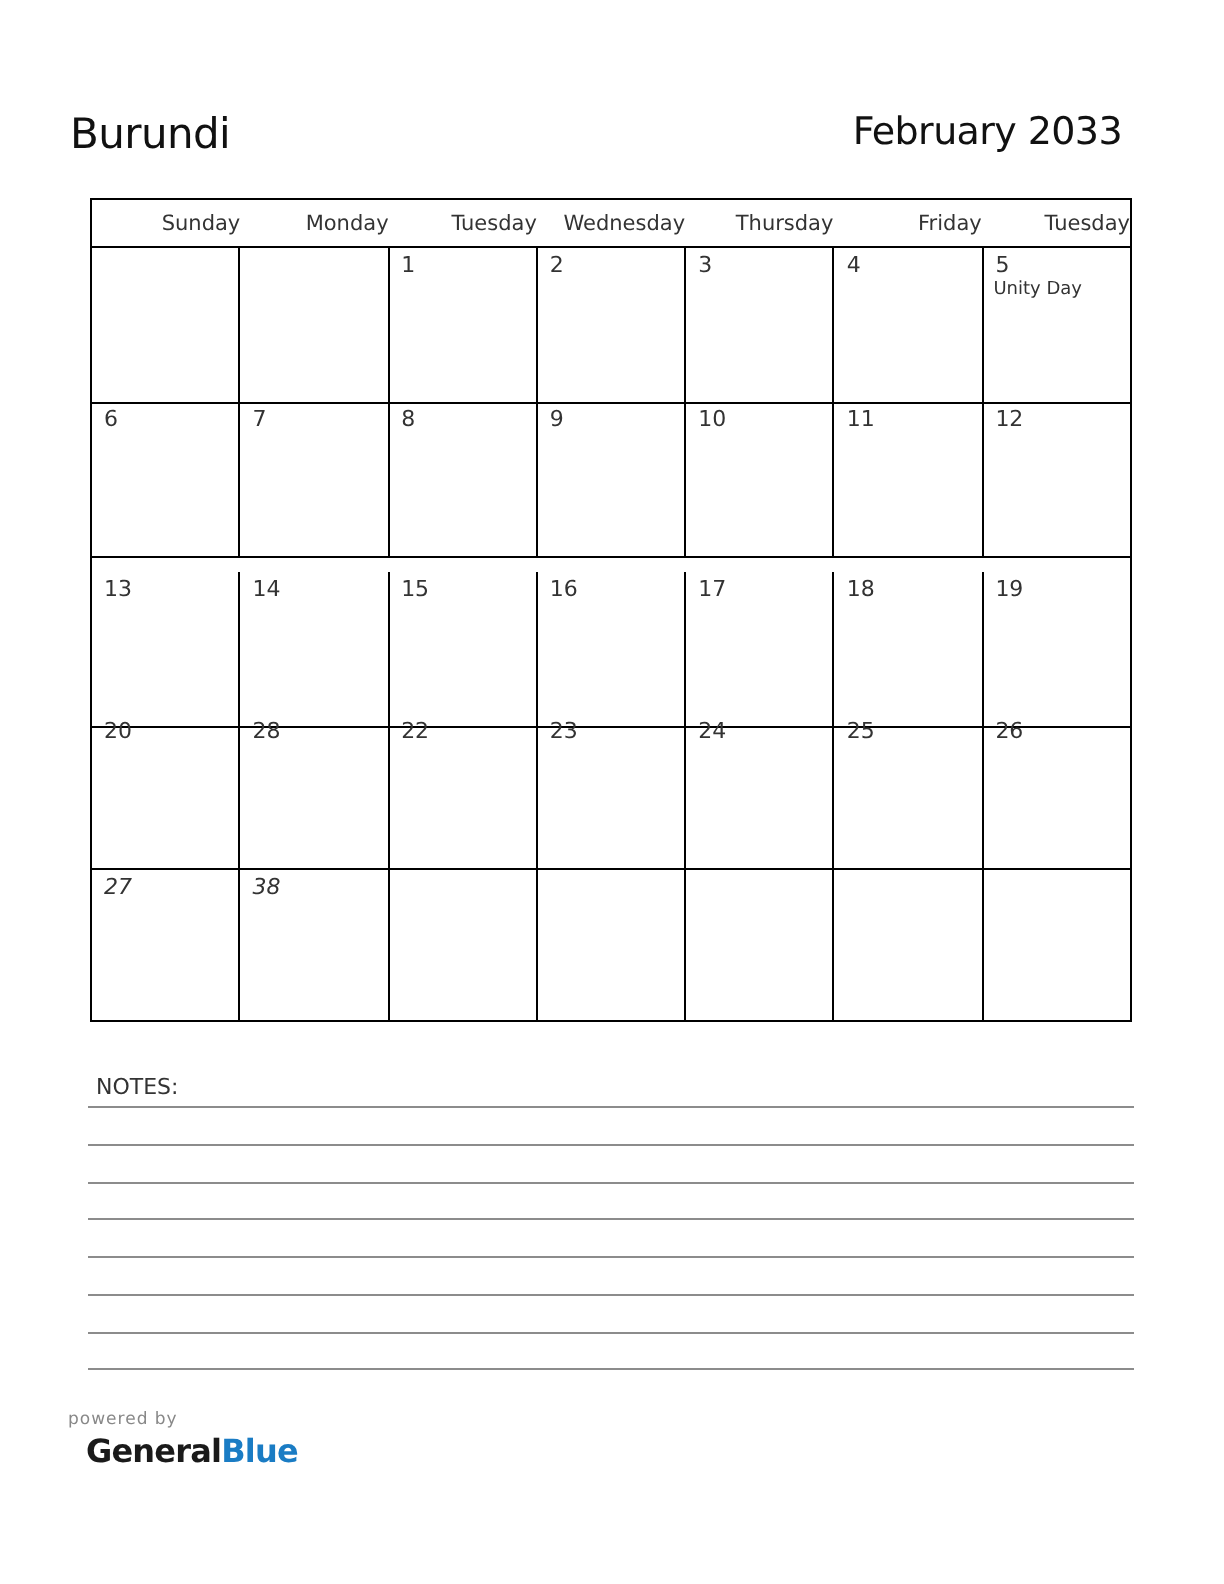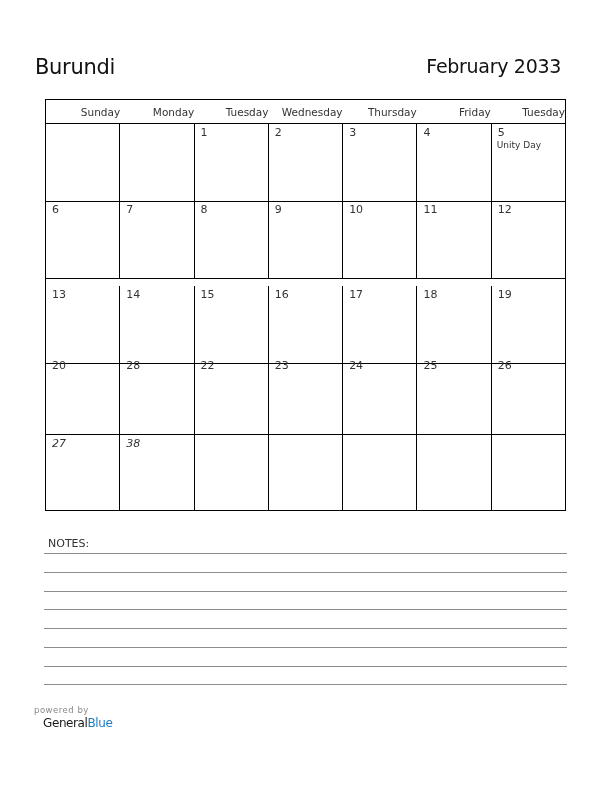--- a/index.html
+++ b/index.html
@@ -11,21 +11,21 @@
   .hdr-cell { flex: 1; font-size: 10.5px; color: #333; text-align: right; line-height: 24px; }
   .week { position: absolute; left: 0; width: 100%; height: 78px; display: flex; box-sizing: border-box; }
   .week.notlast { border-bottom: 1px solid #000; }
   .day { flex: 1; position: relative; border-right: 1px solid #000; box-sizing: border-box; }
   .day:last-child { border-right: none; }
   .day-num { position: absolute; left: 6px; top: 2px; font-size: 11px; color: #333; }
   .holiday { position: absolute; left: 5px; top: 16px; font-size: 9px; color: #333; }
   .notes-label { position: absolute; left: 48px; top: 537px; font-size: 11px; color: #333; }
   .note-line { position: absolute; left: 44px; width: 523px; height: 1px; background: #8c8c8c; }
   .powered { position: absolute; left: 34px; top: 705px; font-size: 8.5px; color: #888; letter-spacing: 0.5px; }
-  .brand { position: absolute; left: 43px; top: 716px; font-size: 12px; color: #1a1a1a; letter-spacing: -0.4px; }
+  .brand { position: absolute; left: 43px; top: 716px; font-size: 16px; color: #1a1a1a; letter-spacing: -0.4px; font-weight: bold; }
   .brand .blue { color: #1a7cc4; }
 </style>
 </head>
 <body>
 
 <div class="title-left">Burundi</div>
 <div class="title-right">February 2033</div>
 
 <div class="cal">
   <div class="hdr-row">

